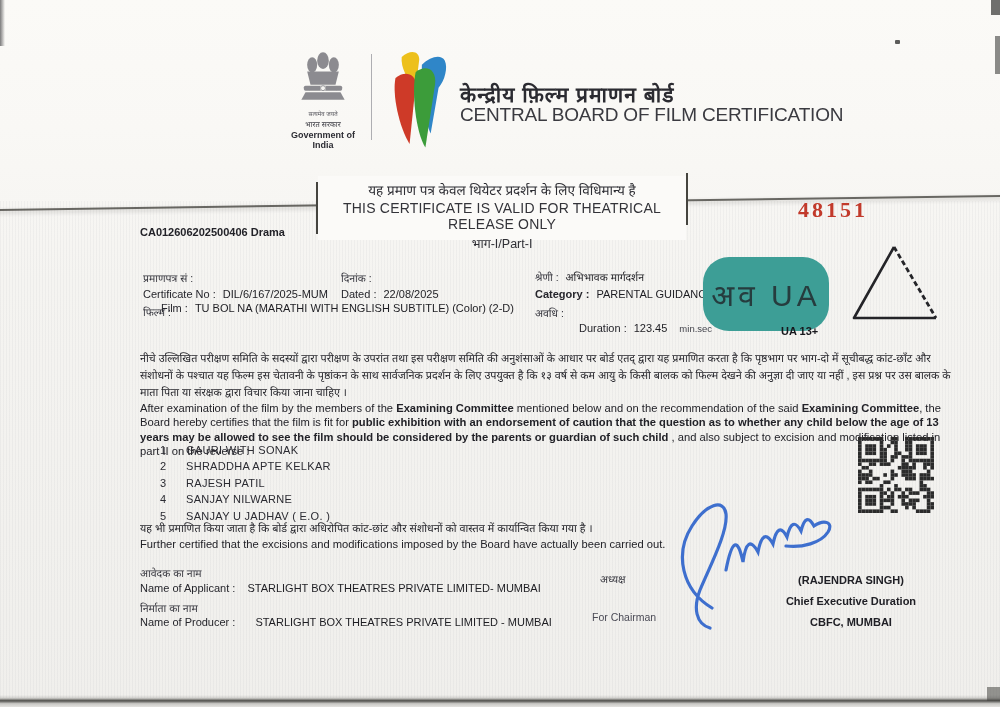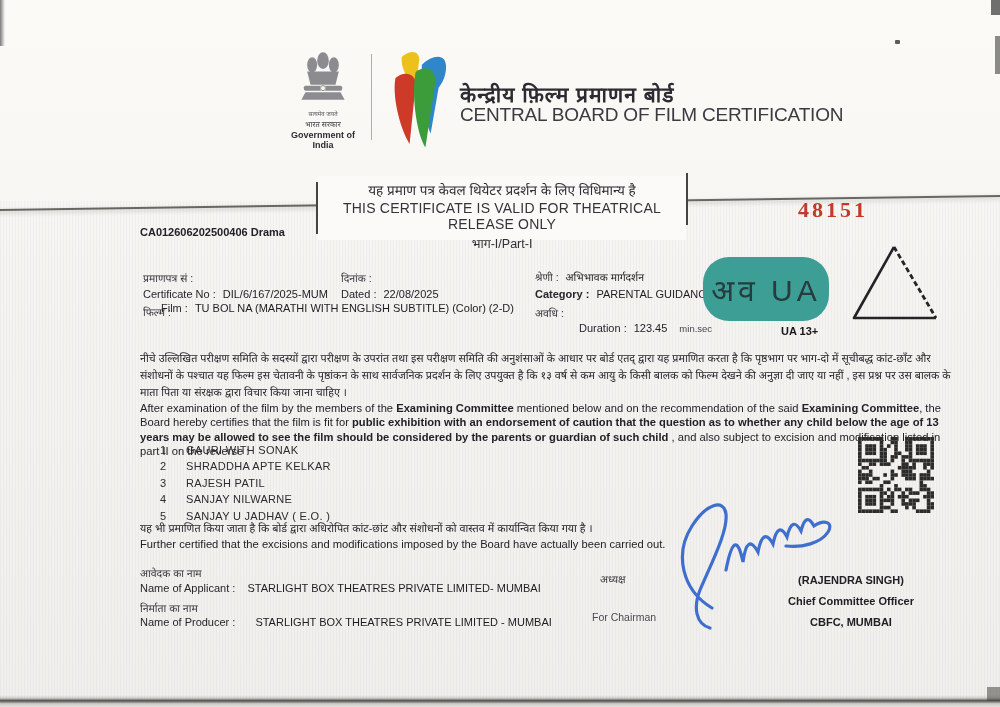--- a/index.html
+++ b/index.html
@@ -30,21 +30,21 @@
   .banner{position:absolute;left:318px;top:176px;width:368px;height:64px;background:#fbfaf8;
     text-align:center;z-index:3;padding-top:5px;box-sizing:border-box;color:#2e2e34;}
   .b-hi{font-size:13.5px;}
   .b-en{font-size:14px;margin-top:1px;letter-spacing:.2px;color:#333339;}
   .b-part{font-size:12.5px;margin-top:3px;}
   .tick{position:absolute;width:2px;background:#45443f;z-index:3;}
   .serial{left:798px;top:175px;font-family:"Liberation Serif","DejaVu Serif",serif;
     font-weight:bold;font-size:22px;color:#c23a2b;letter-spacing:3px;}
   .ca{left:140px;top:226px;font-weight:bold;font-size:11px;color:#222228;}
   
-  .badge{position:absolute;left:703px;top:257px;width:126px;height:64px;border-radius:26px;
+  .badge{position:absolute;left:703px;top:257px;width:126px;height:74px;border-radius:26px;
     display:flex;align-items:center;justify-content:center;z-index:4;
     font-size:30px;color:#263c3e;letter-spacing:4px;font-weight:500;}
   .ua-caption{left:781px;top:325px;font-weight:bold;font-size:11px;color:#17171c;}
   .triangle{position:absolute;left:848px;top:241px;z-index:4;}
   
   .para{white-space:normal;}
   .para-hi{font-size:10.8px;line-height:17px;color:#24242a;}
   .para-en{font-size:11.2px;line-height:14.3px;color:#222228;}
   .members{position:absolute;left:160px;top:444px;z-index:4;}
   .member-row{height:16.4px;font-size:11px;color:#2b2b32;}
@@ -168,21 +168,21 @@
   </div>
   <div class="t lab" style="left:140px;top:601px;">निर्माता का नाम</div>
   <div class="t" style="left:140px;top:616px;">
     <span>Name of Producer :</span><b class="v" style="margin-left:20px;">STARLIGHT BOX THEATRES PRIVATE LIMITED - MUMBAI</b>
   </div>
 
   <div class="t lab" style="left:600px;top:572px;">अध्यक्ष</div>
   <div class="t lab chairman-en" style="left:592px;top:611px;">For Chairman</div>
   <div class="sig-block">
     <div>(RAJENDRA SINGH)</div>
-    <div>Chief Committee Officer</div>
+    <div>Chief Executive Duration</div>
     <div>CBFC, MUMBAI</div>
   </div>
 
   <div class="qr"><svg width="76" height="76" viewBox="0 0 76 76">
         <g fill="#2b2b2b">
           <rect x="0" y="0" width="3.619047619047619" height="3.619047619047619"></rect>
           <rect x="3.619047619047619" y="0" width="3.619047619047619" height="3.619047619047619"></rect>
           <rect x="7.238095238095238" y="0" width="3.619047619047619" height="3.619047619047619"></rect>
           <rect x="10.857142857142858" y="0" width="3.619047619047619" height="3.619047619047619"></rect>
           <rect x="14.476190476190476" y="0" width="3.619047619047619" height="3.619047619047619"></rect>

